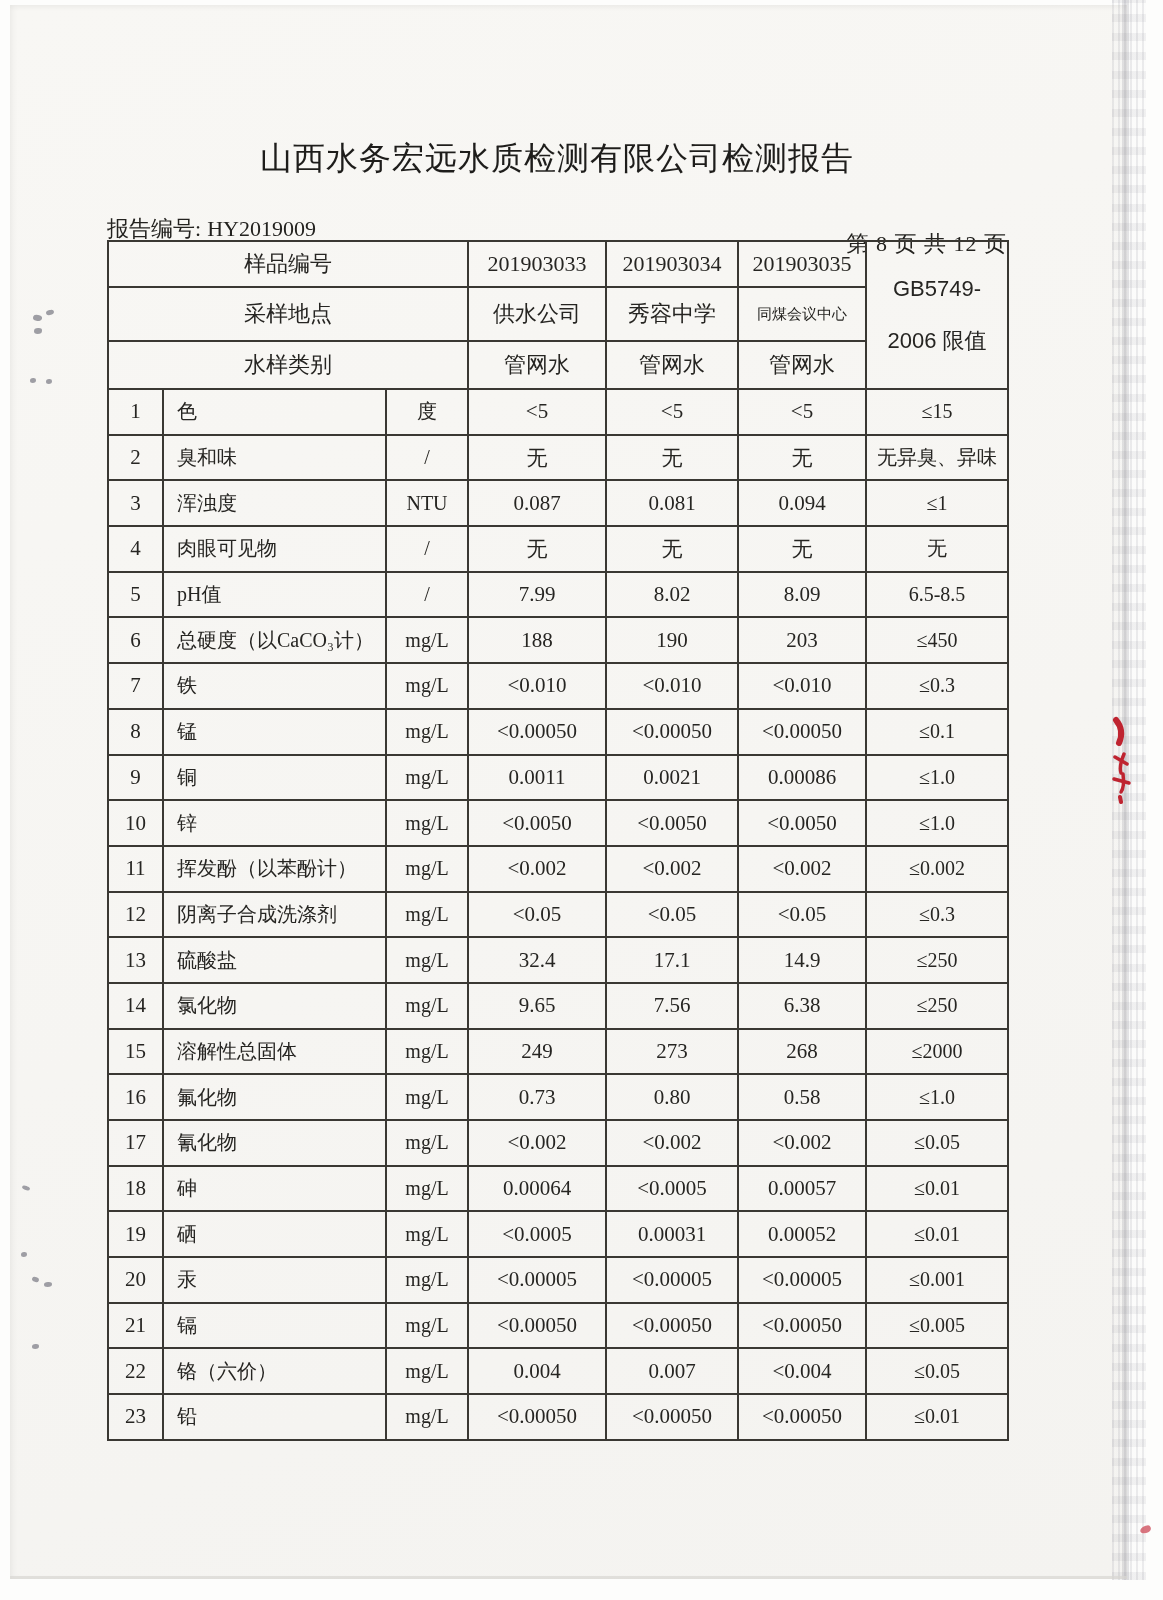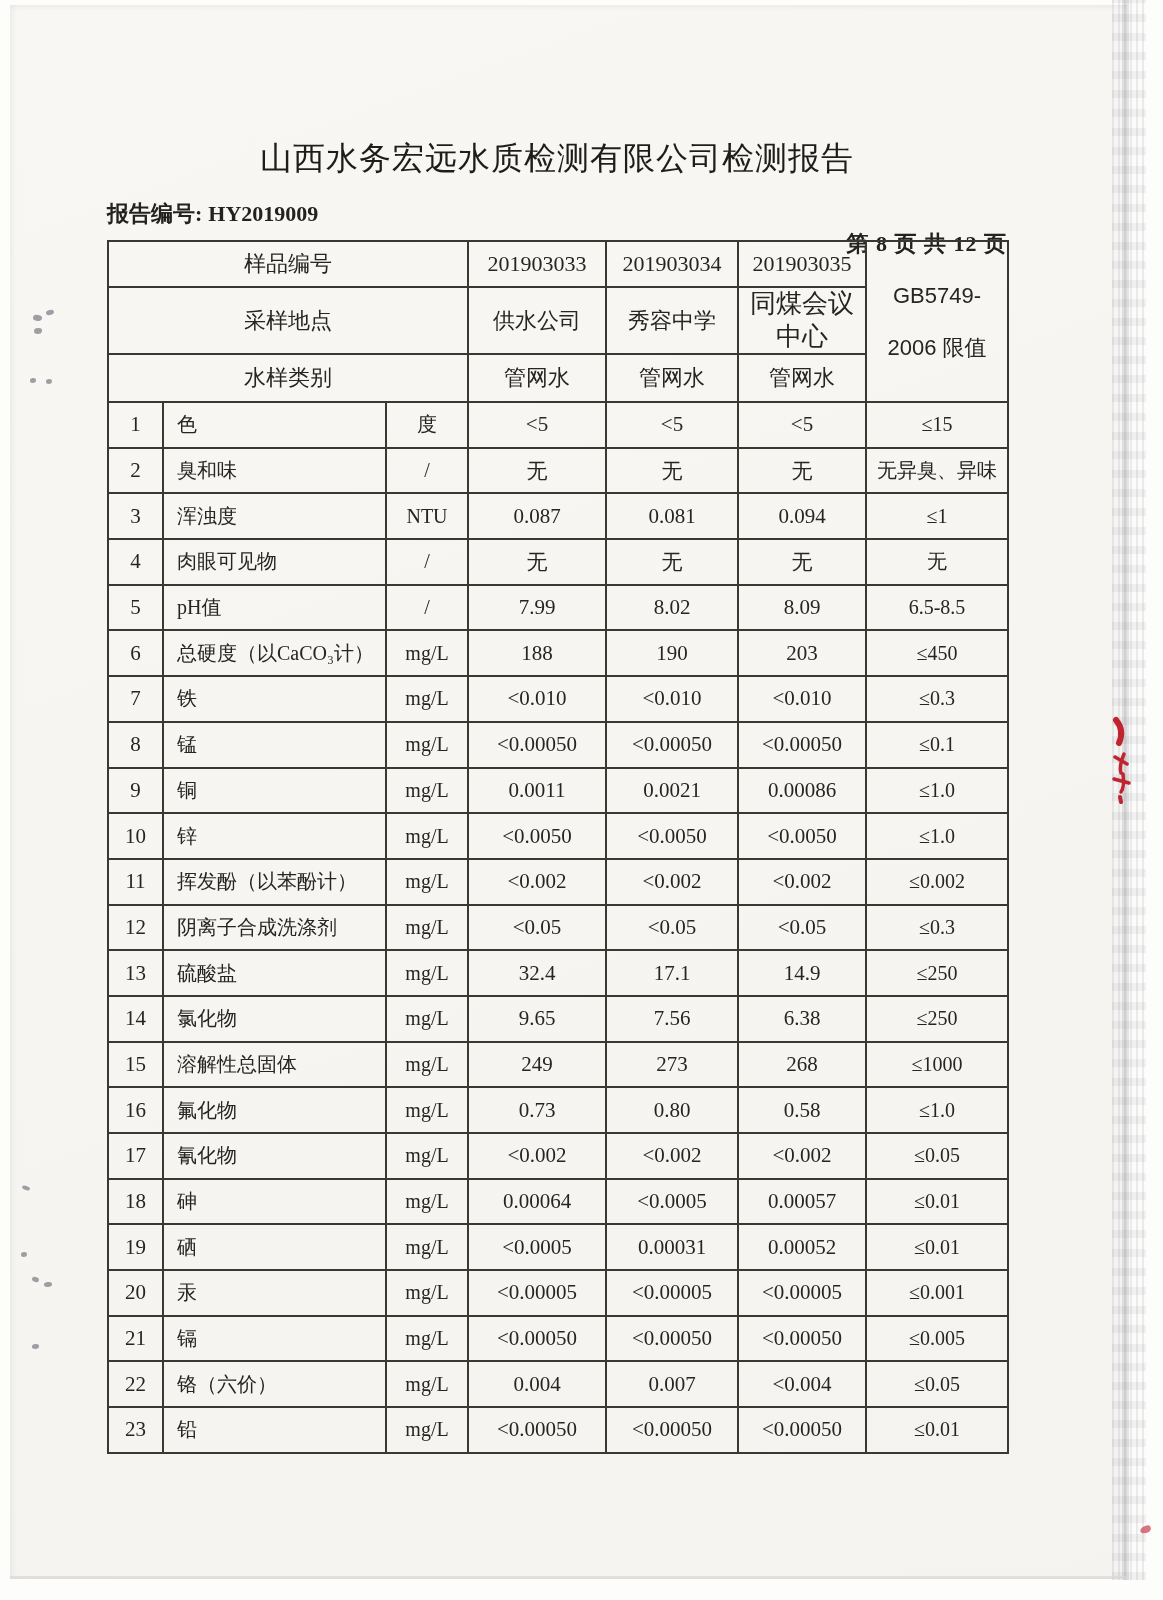--- a/index.html
+++ b/index.html
@@ -14,33 +14,33 @@
   .edge-band{position:absolute;left:1112px;top:0;width:34px;height:1580px;
     background:
       repeating-linear-gradient(90deg, rgba(150,150,162,.18) 0 2px, rgba(235,235,238,.08) 2px 6px),
       repeating-linear-gradient(0deg, rgba(130,130,142,.10) 0 8px, rgba(255,255,255,.06) 8px 19px);}
   .edge-band-core{position:absolute;left:1122px;top:0;width:7px;height:1580px;background:rgba(120,120,132,.18);}
 
   .title{position:absolute;top:132px;left:97px;width:900px;margin:0;text-align:center;
     font-family:"Liberation Sans",sans-serif;font-weight:400;font-size:32px;color:#1e1d1b;letter-spacing:1px;}
 
   .meta{position:absolute;top:194px;left:97px;width:900px;display:flex;justify-content:space-between;
-    align-items:flex-start;font-size:22px;font-weight:700;color:#23221f;}
+    align-items:center;font-size:22px;font-weight:400;color:#23221f;}
   .meta .report-no span{margin-right:6px;}
   .meta .page-indicator{letter-spacing:1px;margin-top:30px;}
 
   .table-wrap{position:absolute;top:235px;left:97px;}
   table{border-collapse:collapse;table-layout:fixed;width:900px;color:#262522;}
   td{border:2px solid #3a3833;text-align:center;vertical-align:middle;padding:0 4px;
      font-size:21px;overflow:hidden;white-space:nowrap;}
   thead tr:nth-child(1){height:46px;}
   thead tr:nth-child(2){height:54px;}
   thead tr:nth-child(3){height:48px;margin-left:21px;}
   thead td{font-size:22px;}
-  thead td.wrap{white-space:normal;line-height:1.25;font-size:26px;}
+  thead td.wrap{white-space:normal;line-height:1.25;font-size:15px;}
   td.limit-head{font-family:Liberation Sans, sans-serif;font-size:22px;white-space:normal;}
   td.limit-head div{line-height:52px;}
   tbody tr{height:45.7px;}
   tbody td.c0{font-size:21px;}
   tbody td.c1{text-align:left;padding-left:13px;font-size:20px;}
   tbody td.c2{font-size:20px;}
   tbody td.c6{font-size:20px;}
 
   .speck{position:absolute;background:#80808a;border-radius:50% 40% 55% 45%;opacity:.75;}
   .red-ink{position:absolute;left:1106px;top:712px;}
@@ -224,21 +224,21 @@
               <td class="c5">6.38</td>
               <td class="c6">≤250</td>
             </tr>
             <tr>
               <td class="c0">15</td>
               <td class="c1">溶解性总固体</td>
               <td class="c2">mg/L</td>
               <td class="c3">249</td>
               <td class="c4">273</td>
               <td class="c5">268</td>
-              <td class="c6">≤1000</td>
+              <td class="c6">≤2000</td>
             </tr>
             <tr>
               <td class="c0">16</td>
               <td class="c1">氟化物</td>
               <td class="c2">mg/L</td>
               <td class="c3">0.73</td>
               <td class="c4">0.80</td>
               <td class="c5">0.58</td>
               <td class="c6">≤1.0</td>
             </tr>

